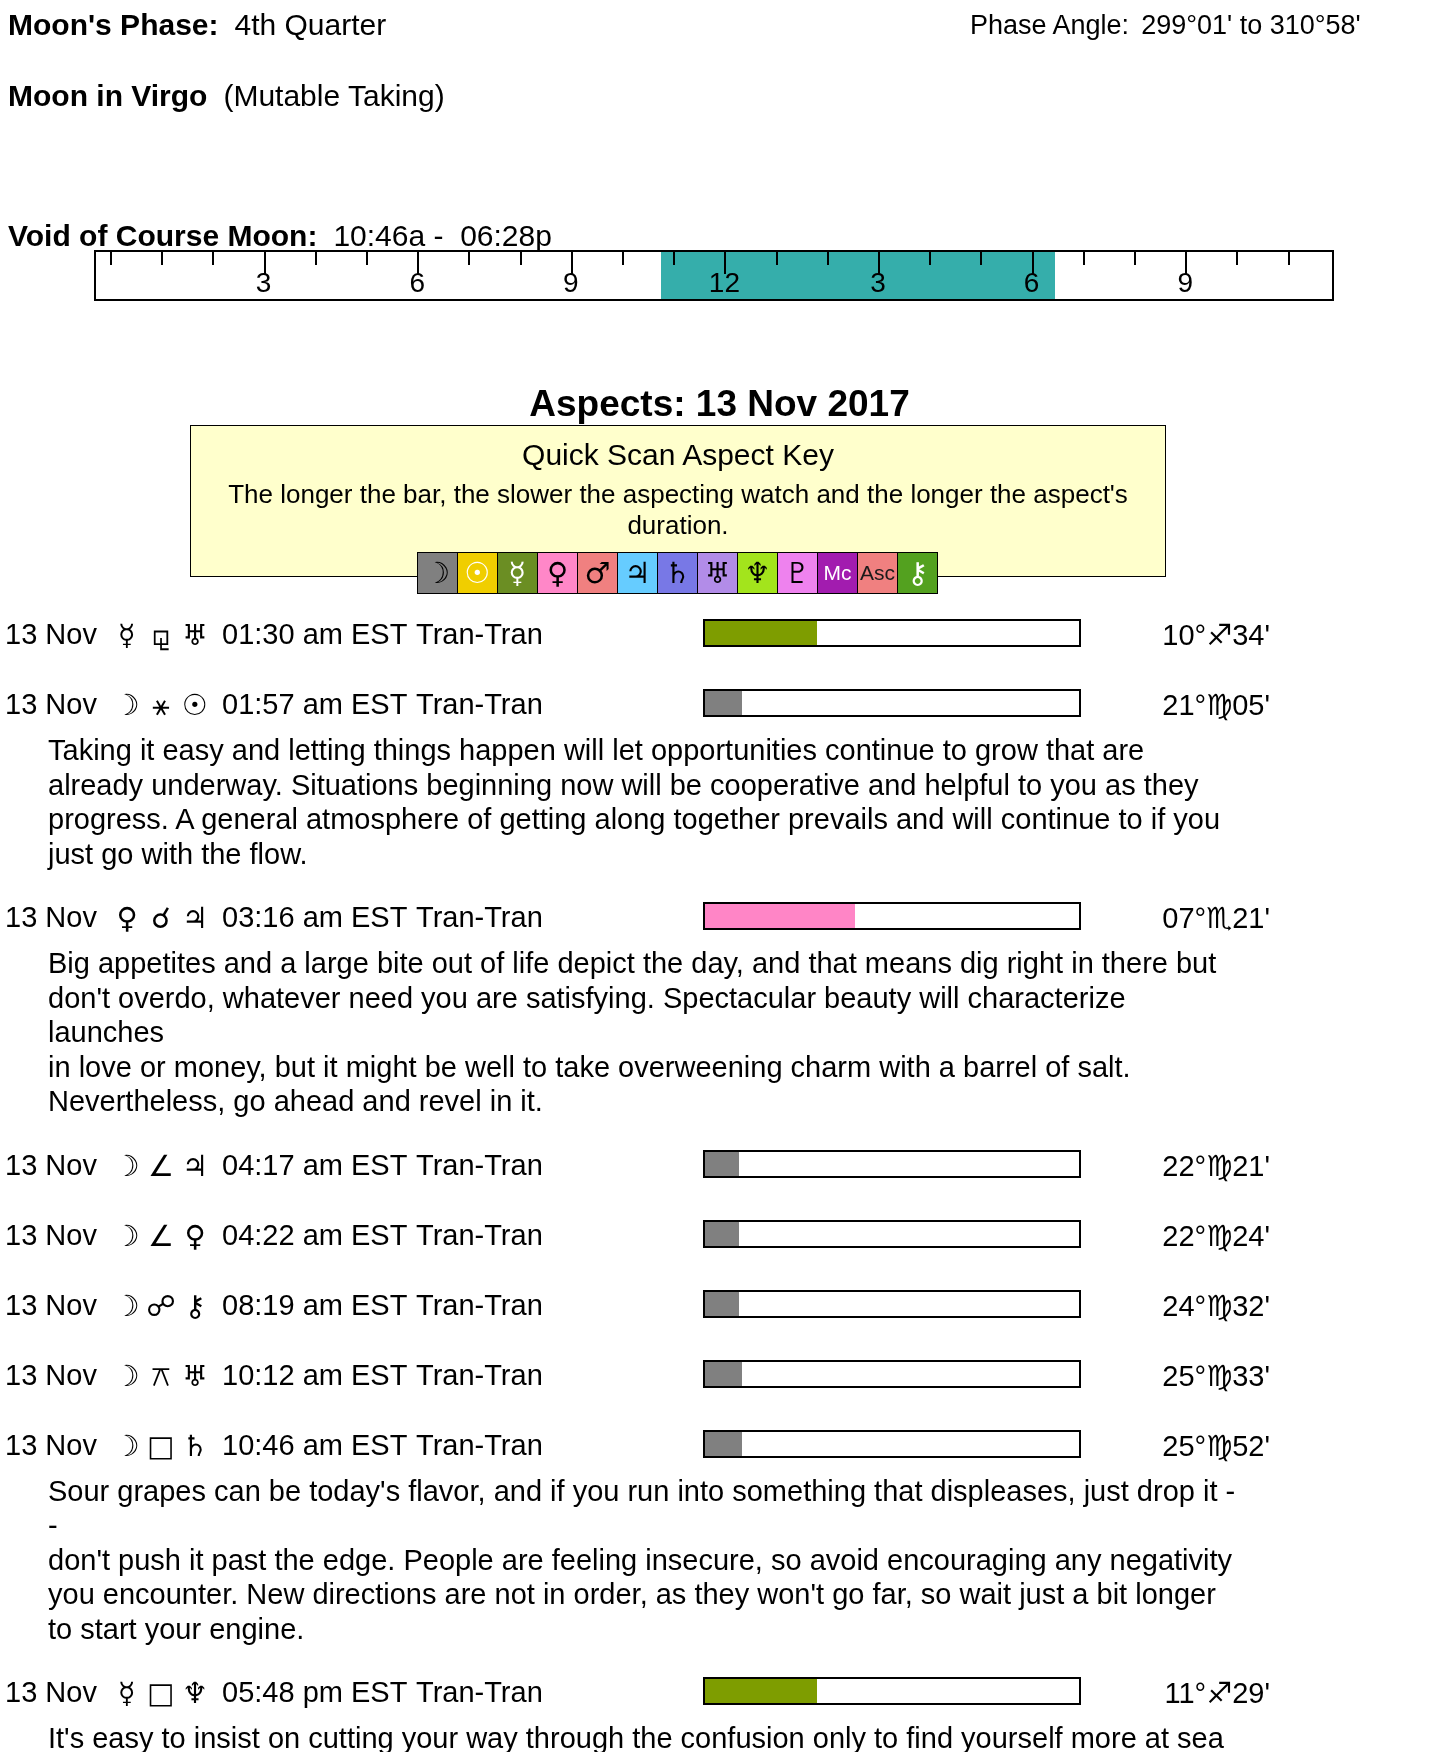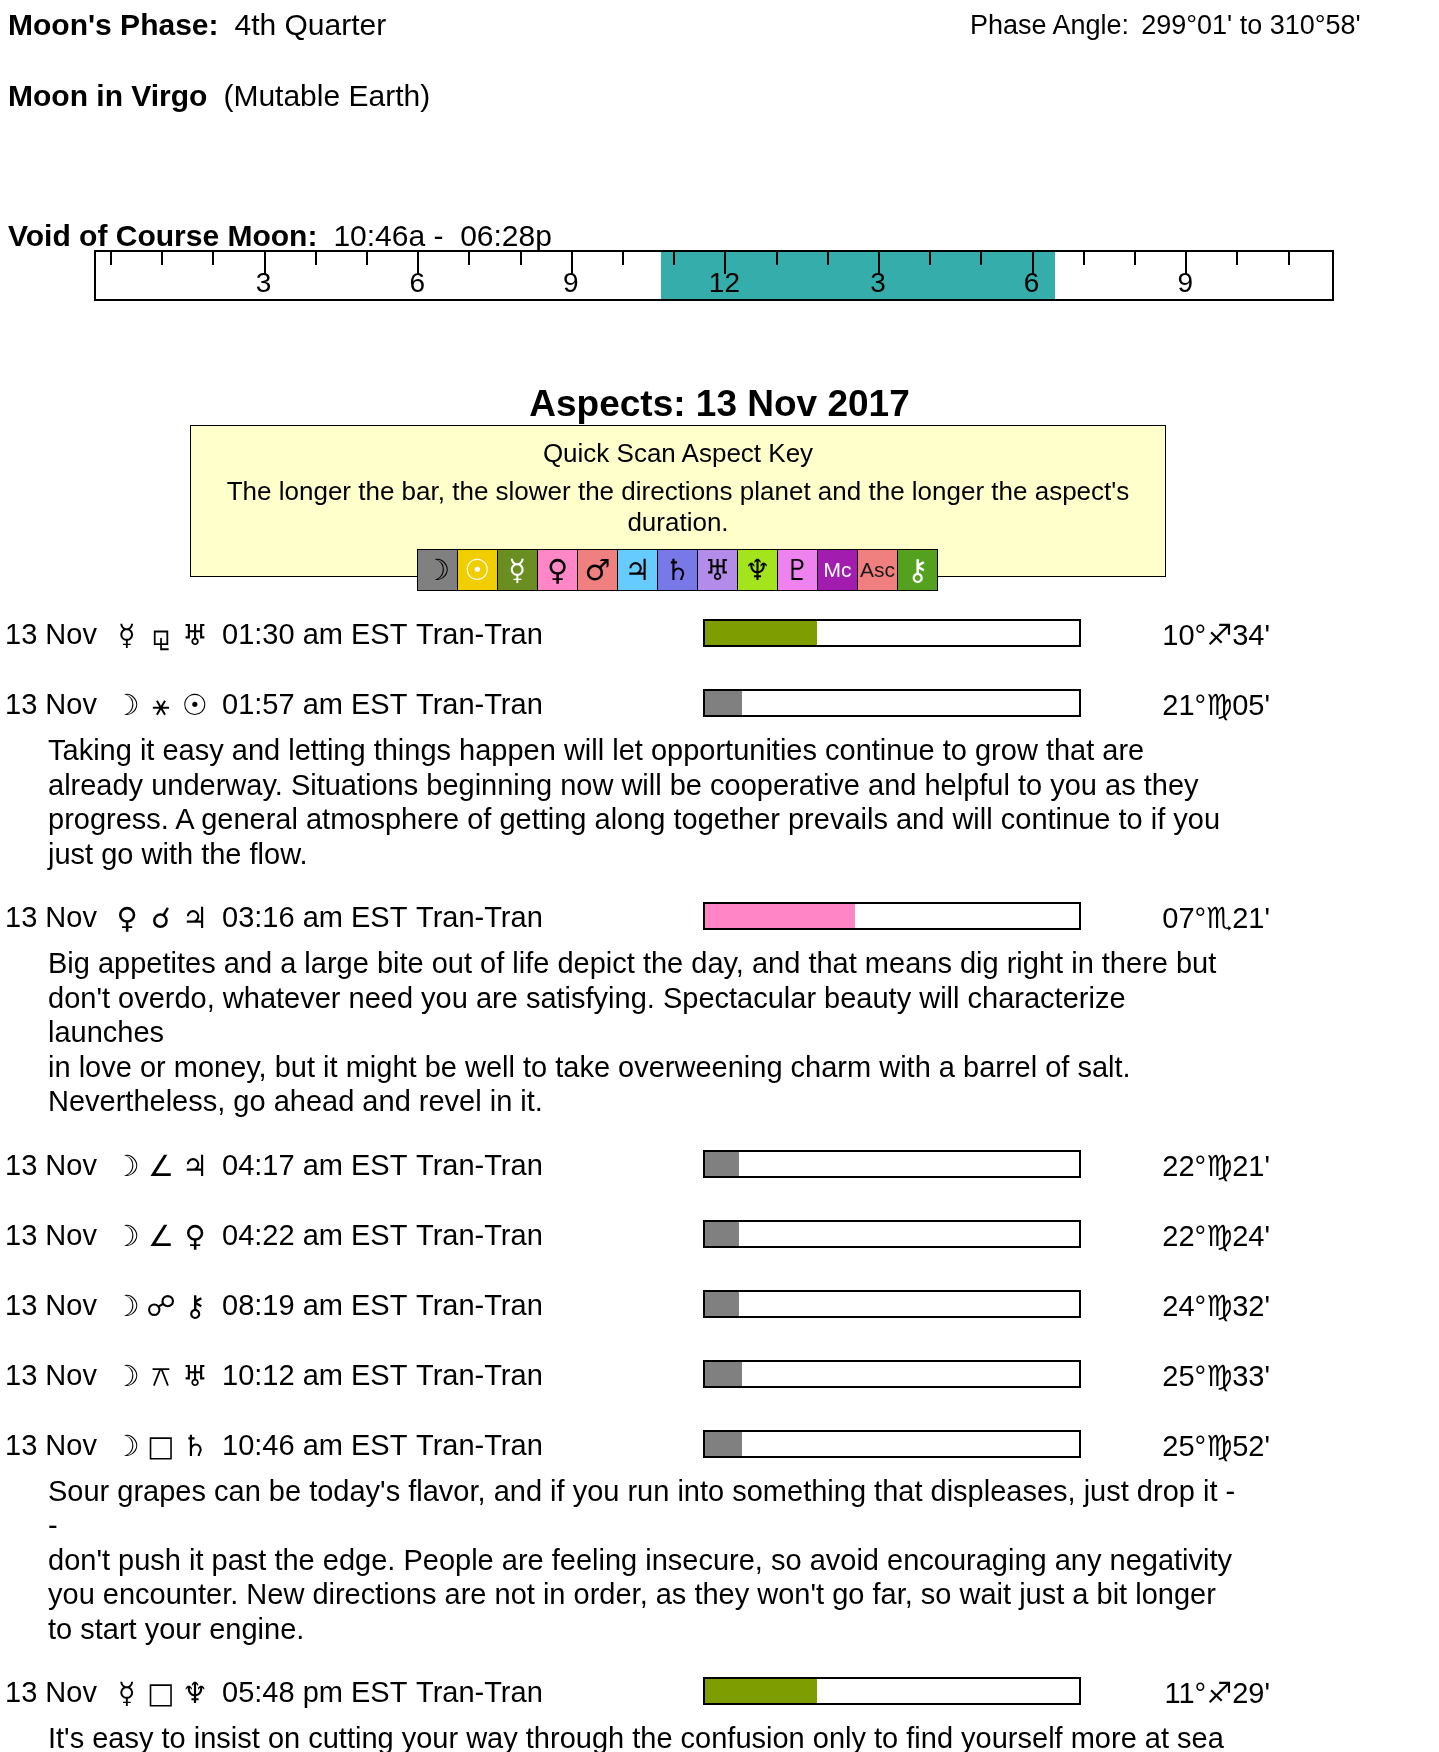--- a/index.html
+++ b/index.html
@@ -19,21 +19,21 @@
   .rtick.major{height:22px;}
   .rlabel{position:absolute;bottom:0px;font-size:28px;transform:translateX(-50%);}
 
   
   .aspects-title{position:absolute;top:383px;left:0;width:1439px;text-align:center;
                  font-size:37px;font-weight:bold;}
 
   
   .keybox{position:absolute;left:190px;top:425px;width:974px;height:150px;background:#FFFFCC;
           border:1px solid #000;text-align:center;}
-  .keybox .ktitle{margin-top:12px;font-size:26px;}
+  .keybox .ktitle{margin-top:12px;font-size:30px;}
   .keybox .ksub{margin-top:7px;font-size:26px;}
   .kcells{margin-top:11px;display:flex;justify-content:center;}
   .kcell{width:39px;height:40px;border:1px solid #000;margin-left:-1px;display:flex;
          align-items:center;justify-content:center;font-size:29px;line-height:40px;}
   .kcell .glyph{font-size:29px;}
   .kcell .txt{font-family:"Liberation Sans",sans-serif;font-size:21px;}
 
   
   .aspect-list{position:absolute;top:618px;left:0;width:1439px;}
   .arow{position:relative;height:30px;font-size:29px;white-space:nowrap;text-decoration:underline;}
@@ -54,21 +54,21 @@
 
   <div class="hdr" style="top:8px;left:8px">
     <span>Moon's Phase:</span><span class="val">4th Quarter</span>
   </div>
 
   <div class="plain" style="top:10px;left:942px">
     <span>Phase Angle:</span><span class="pre" style="margin-left:12px">299°01' to 310°58'</span>
   </div>
 
   <div class="hdr" style="top:79px;left:8px">
-    <span>Moon in Virgo</span><span class="val">(Mutable Earth)</span>
+    <span>Moon in Virgo</span><span class="val">(Mutable Taking)</span>
   </div>
 
 
   <div class="hdr" style="top:219px;left:8px">
     <span>Void of Course Moon:</span><span class="val pre">10:46a -  06:28p</span>
   </div>
 
   <div class="ruler">
       <div class="ruler-hl" style="left: 565.255px; width: 394.24px; background: rgb(53, 174, 171);"></div>
       <div class="rtick minor" style="left: 14px;"></div>
@@ -101,21 +101,21 @@
       <div class="rtick major" style="left: 1089.2px;"></div>
       <div class="rlabel" style="left: 1089.2px;">9</div>
       <div class="rtick minor" style="left: 1140.4px;"></div>
       <div class="rtick minor" style="left: 1191.6px;"></div>
     </div>
 
   <div class="aspects-title">Aspects: 13 Nov 2017</div>
 
   <div class="keybox">
     <div class="ktitle">Quick Scan Aspect Key</div>
-    <div class="ksub">The longer the bar, the slower the directions planet and the longer the aspect's duration.</div>
+    <div class="ksub">The longer the bar, the slower the aspecting watch and the longer the aspect's duration.</div>
     <div class="kcells">
   <div class="kcell" style="background: rgb(128, 128, 128);">
           <span class="glyph" style="color: rgb(0, 0, 0);">☽</span>
         </div>
 
   <div class="kcell" style="background: rgb(240, 206, 0);">
           <span class="glyph" style="color: rgb(255, 255, 255);">☉</span>
         </div>
 
   <div class="kcell" style="background: rgb(107, 142, 35);">

